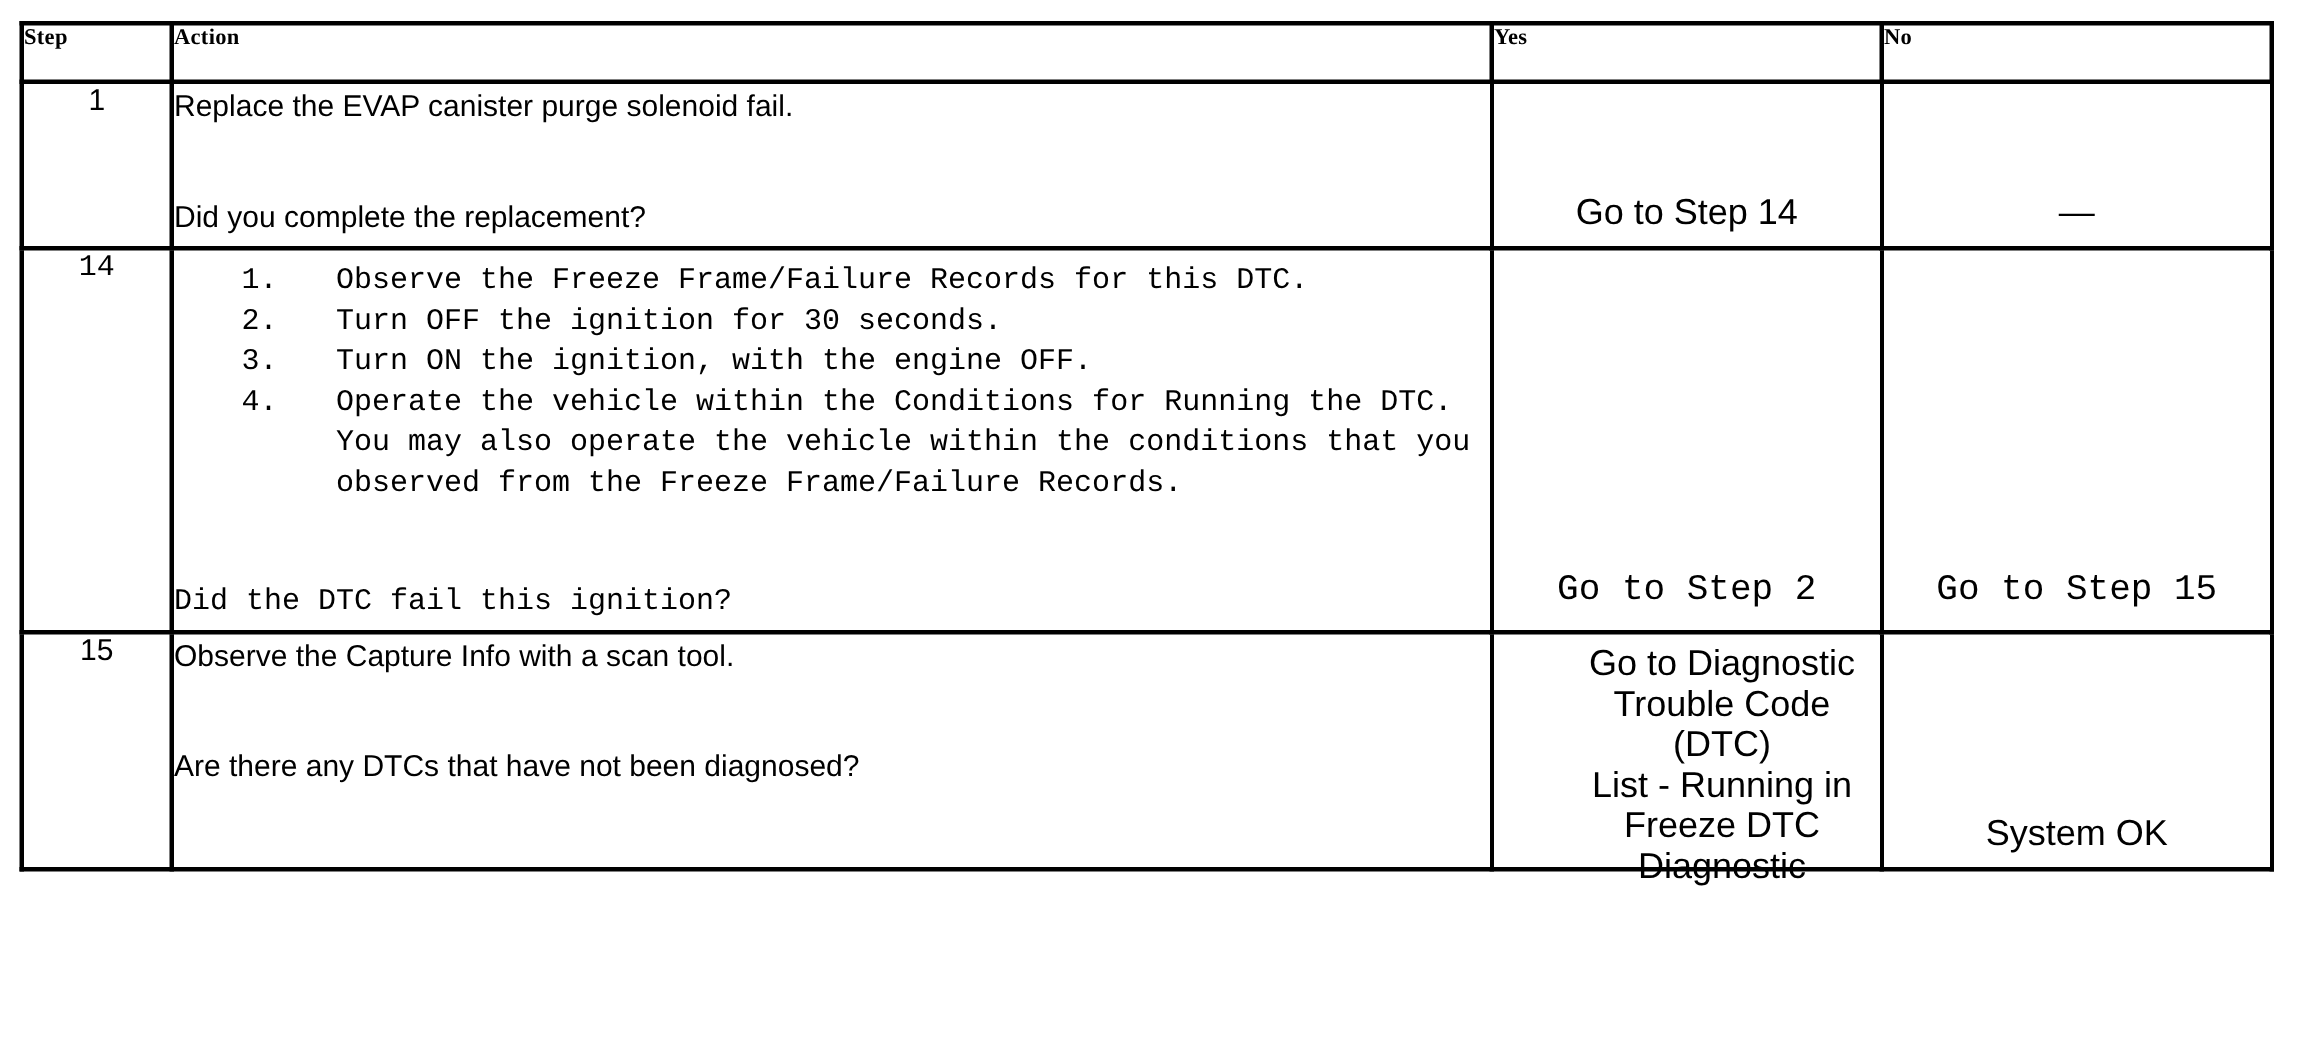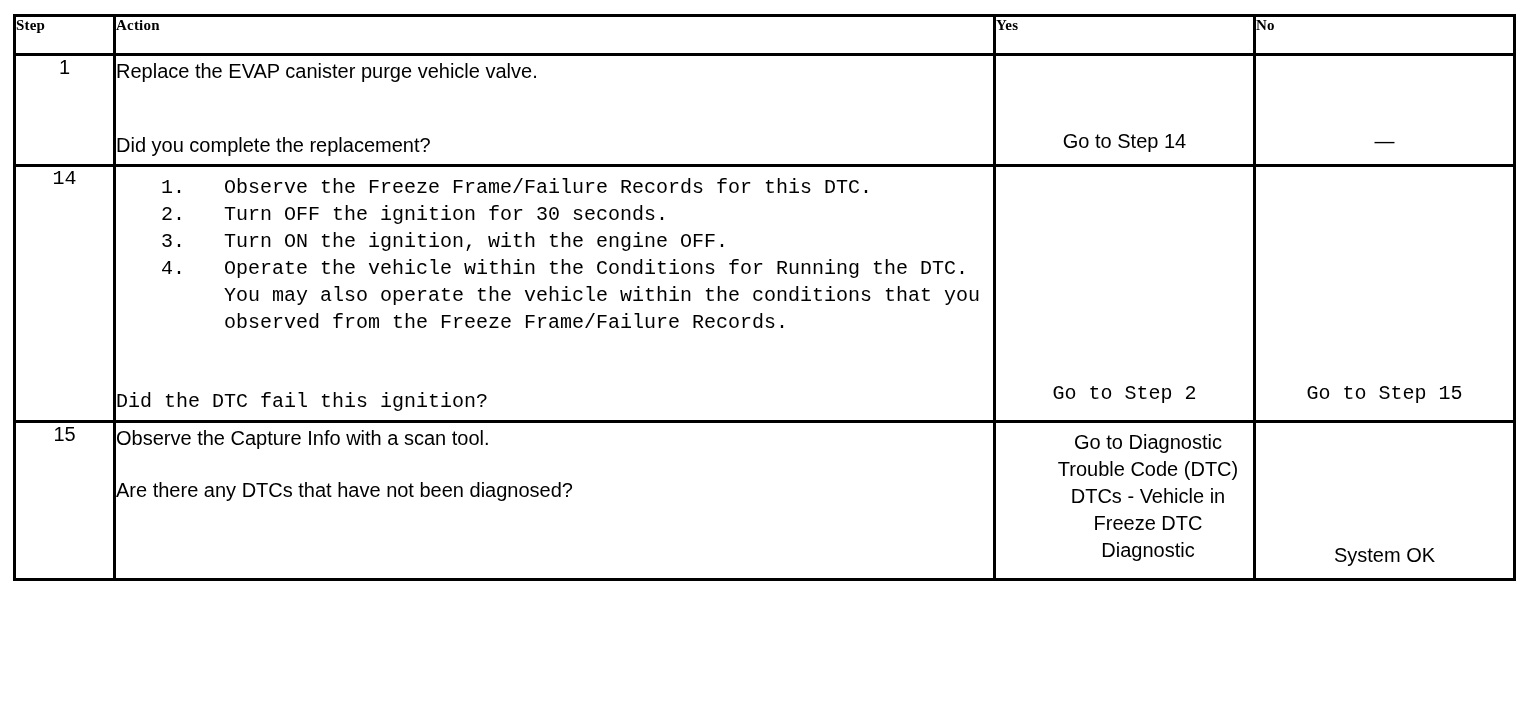--- a/index.html
+++ b/index.html
@@ -113,21 +113,21 @@
     text-align: left;
   }
   ol.proc > li .txt {
     display: block;
   }
 
   
   .yn-cell {
     position: relative;
     text-align: center;
-    font-size: 20px;
+    font-size: 24px;
     line-height: 27px;
     padding: 0 4px;
     margin-top: 32px;
   }
   .yn-bottom {
     position: absolute;
     left: 4px;
     right: 4px;
     bottom: 6px;
     text-align: center;
@@ -161,21 +161,21 @@
         <th class="hdr-cell">No</th>
       </tr>
     </thead>
 
     <tbody>
 
       <tr style="height:111px;">
         <td class="step-cell">1</td>
         <td class="action-cell">
           <div class="action-inner" style="height:105px;">
-            <div class="act-line act-lead">Replace the EVAP canister purge vehicle valve.</div>
+            <div class="act-line act-lead">Replace the EVAP canister purge solenoid fail.</div>
             <div class="act-line act-question">Did you complete the replacement?</div>
           </div>
         </td>
         <td class="yn-cell">
           <div class="action-inner" style="height:105px;">
             <div class="yn-bottom">Go to Step 14</div>
           </div>
         </td>
         <td class="yn-cell">
           <div class="action-inner" style="height:105px;">
@@ -220,29 +220,29 @@
             <div class="yn-bottom">Go to Step 15</div>
           </div>
         </td>
       </tr>
 
       <tr style="height:158px;">
         <td class="step-cell">15</td>
         <td class="action-cell">
           <div class="action-inner" style="height:152px;">
             <div class="act-line act-lead">Observe the Capture Info with a scan tool.</div>
-            <div class="act-line" style="position:absolute; left:0; top:52px;">Are there any DTCs that have not been diagnosed?</div>
+            <div class="act-line" style="position:absolute; left:0; top:73px;">Are there any DTCs that have not been diagnosed?</div>
           </div>
         </td>
         <td class="yn-cell">
           <div class="action-inner" style="height:152px;padding-left:47px;">
             <div class="yn-block">
               <div>Go to Diagnostic</div>
               <div>Trouble Code (DTC)</div>
-              <div>DTCs - Vehicle in</div>
+              <div>List - Running in</div>
               <div>Freeze DTC</div>
               <div>Diagnostic</div>
             </div>
           </div>
         </td>
         <td class="yn-cell">
           <div class="action-inner" style="height:152px;">
             <div class="yn-bottom">System OK</div>
           </div>
         </td>

